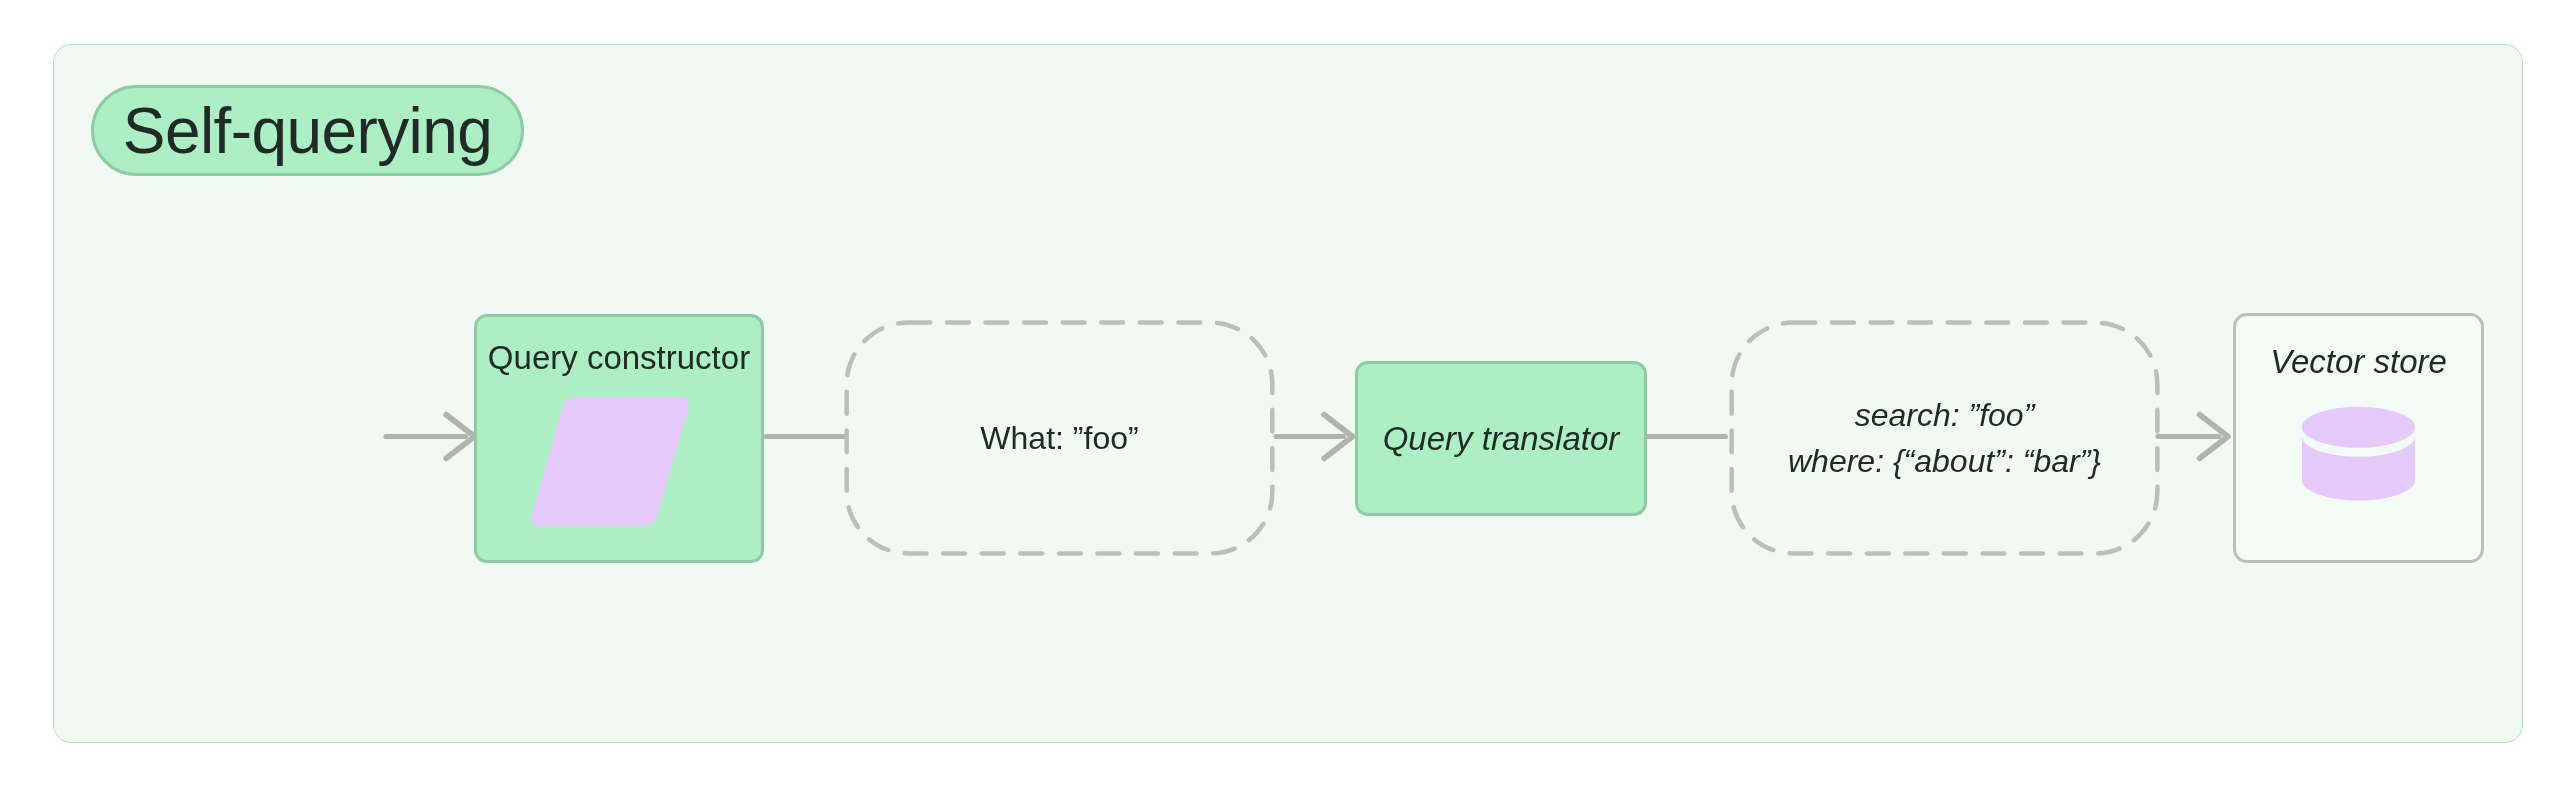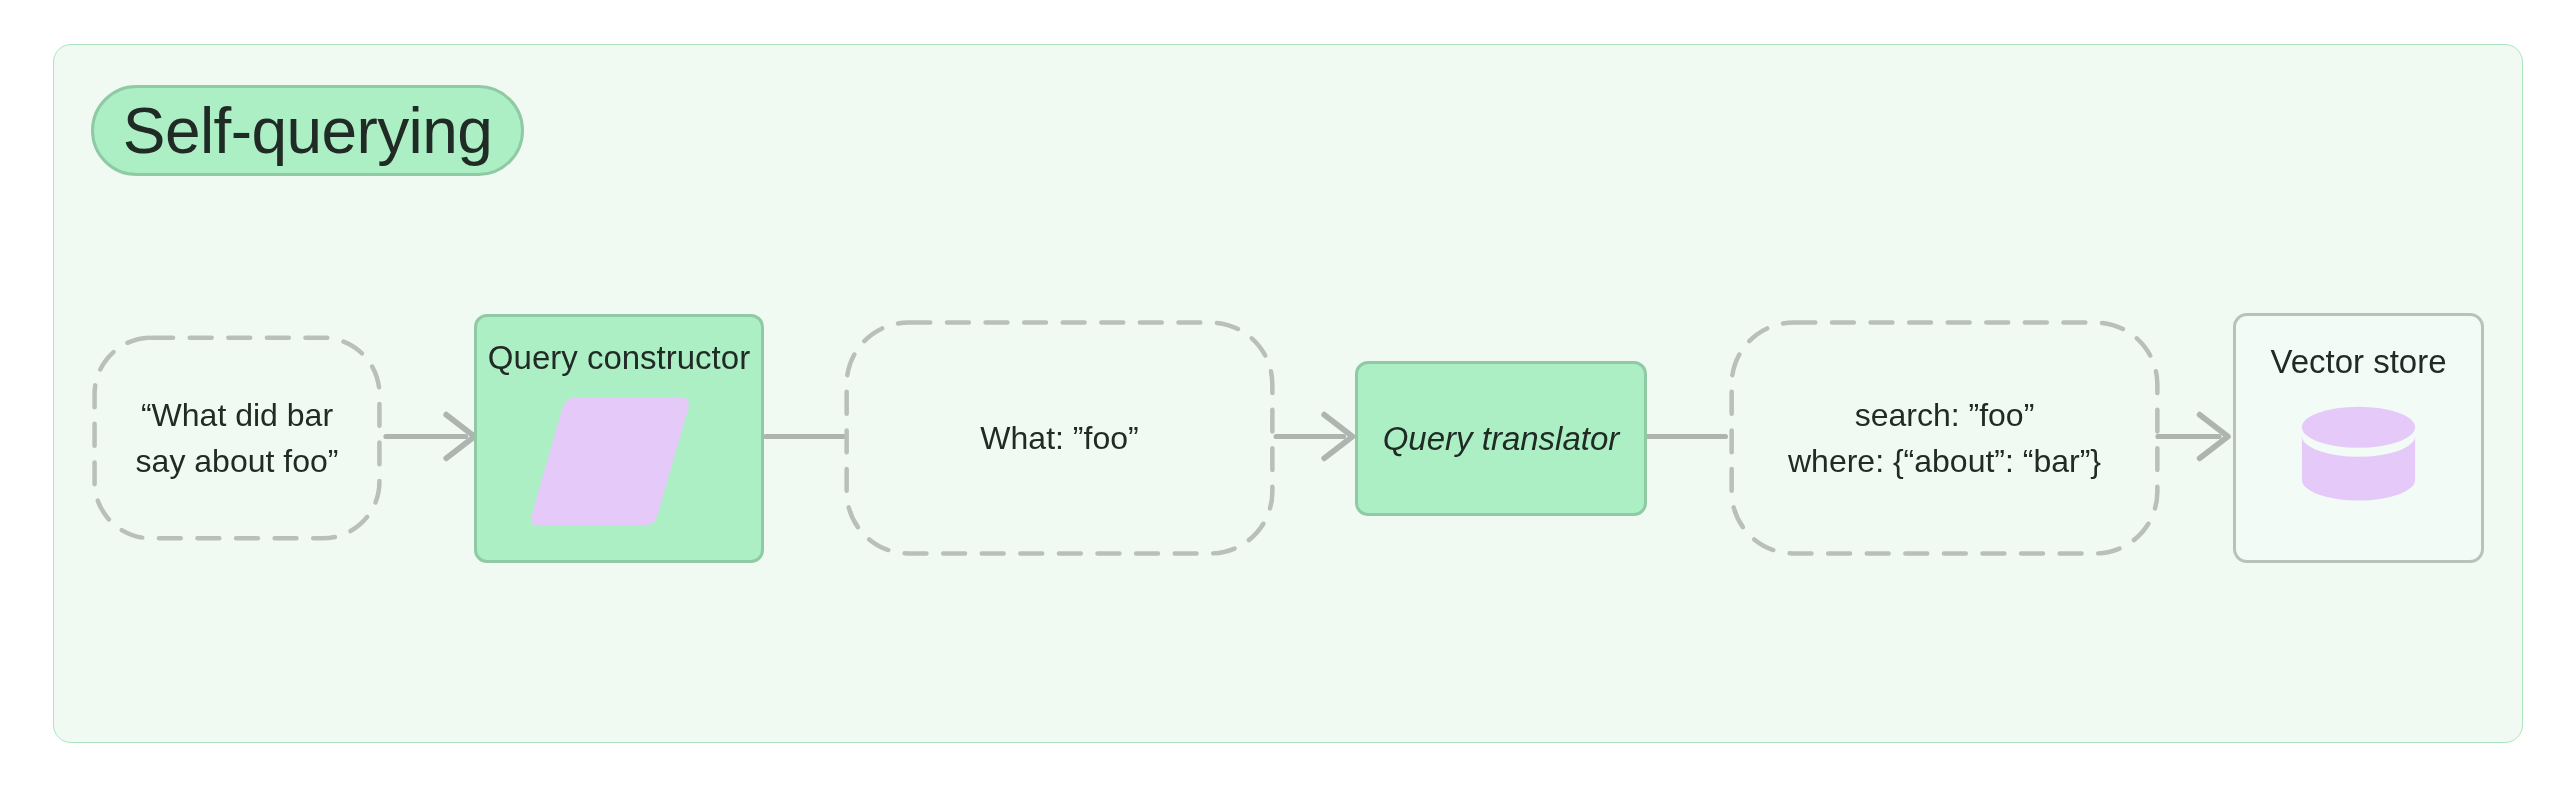--- a/index.html
+++ b/index.html
@@ -53,21 +53,21 @@
     background:var(--purple);
     border-radius:10.3px;
     transform:skewX(-16deg);
   }
   .qt{left:1301px;top:316px;width:292px;height:155px;font-style:italic;}
   .vs{
     left:2179px;top:268px;width:251px;height:250px;
     background:var(--node-bg);
     border:3.2px solid var(--vector-border);
     border-radius:14px;
-    justify-content:flex-start;padding-top:26px;
+    justify-content:flex-start;padding-top:26px;font-style:italic;
   }
   .vs svg{margin-top:10.3px;}
   .connector-layer{position:absolute;inset:0;width:100%;height:100%;pointer-events:none;}
   .connector-layer line{stroke:var(--connector);stroke-width:8;stroke-linecap:round;}
   .connector-layer polyline{stroke:var(--connector);stroke-width:9;stroke-linecap:round;stroke-linejoin:round;fill:none;}
   .dash-rect rect{
     fill:none;stroke:var(--dash);stroke-width:7;
     stroke-linecap:round;stroke-dasharray:34 26;
   }
 </style>
@@ -94,45 +94,38 @@
     </g>
     <g>
       <line x1="2476" y1="610" x2="2599" y2="610"></line>
     </g>
     <g>
       <line x1="3273" y1="610" x2="3368" y2="610"></line>
       <polyline points="3338,576 3382,610 3338,644"></polyline>
     </g>
   </svg>
 
-  <div class="node dashed-node" style="left:38px;top:290px;width:290px;height:206px;">
-    <svg class="dash-rect" viewBox="0 0 451 320">
-      <rect x="4" y="4" width="443" height="312" rx="88"></rect>
-    </svg>
-    <div class="line">“What did bar</div>
-    <div class="line">say about foo”</div>
-  </div>
 
   <div class="node green-box qc">
     <div class="box-label">Query constructor</div>
     <div class="parallelogram"></div>
   </div>
 
   <div class="node dashed-node" style="left:790px;top:275px;width:431px;height:236px;">
     <svg class="dash-rect" viewBox="0 0 670 367">
       <rect x="4" y="4" width="662" height="359" rx="96"></rect>
     </svg>
     <div class="line">What: ”foo”</div>
   </div>
 
   <div class="node green-box qt">
     <div class="box-label">Query translator</div>
   </div>
 
-  <div class="node dashed-node" style="left:1675px;top:275px;width:431px;height:236px;">
+  <div class="node dashed-node" style="left:1675px;top:275px;width:431px;height:236px;font-style:italic;">
     <svg class="dash-rect" viewBox="0 0 670 367">
       <rect x="4" y="4" width="662" height="359" rx="96"></rect>
     </svg>
     <div class="line">search: ”foo”</div>
     <div class="line">where: {“about”: “bar”}</div>
   </div>
 
   <div class="node vs">
     <div class="box-label">Vector store</div>
     <svg width="135" height="129" viewBox="0 0 210 200">

